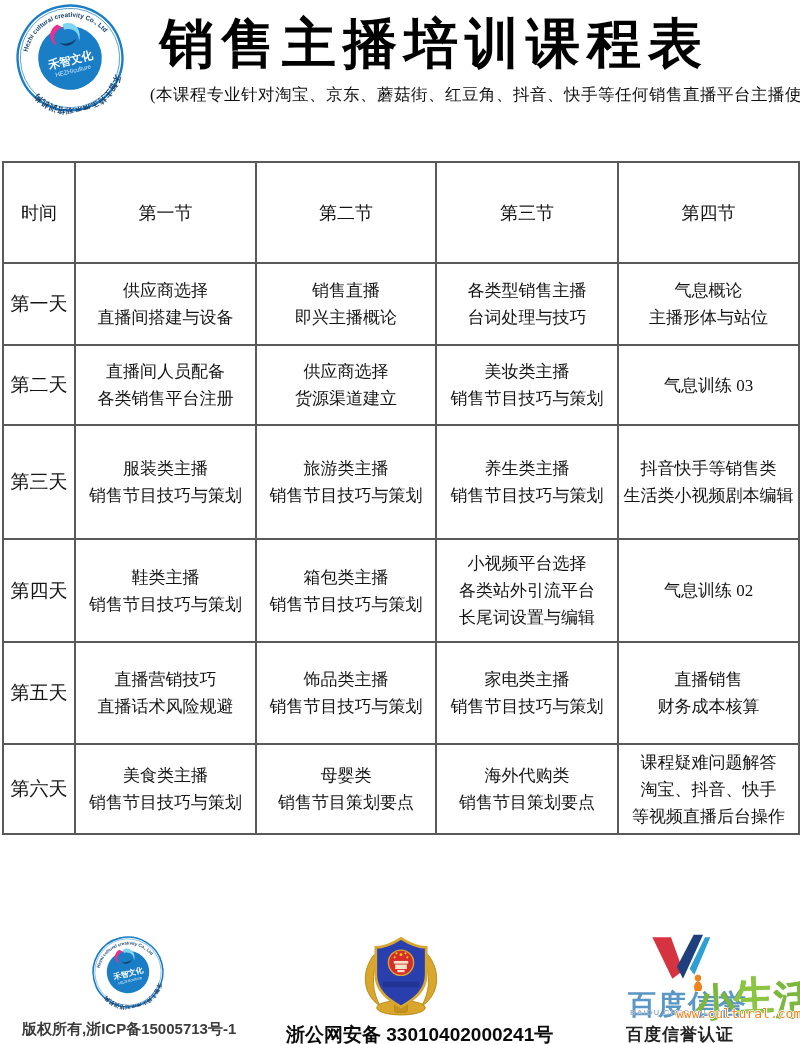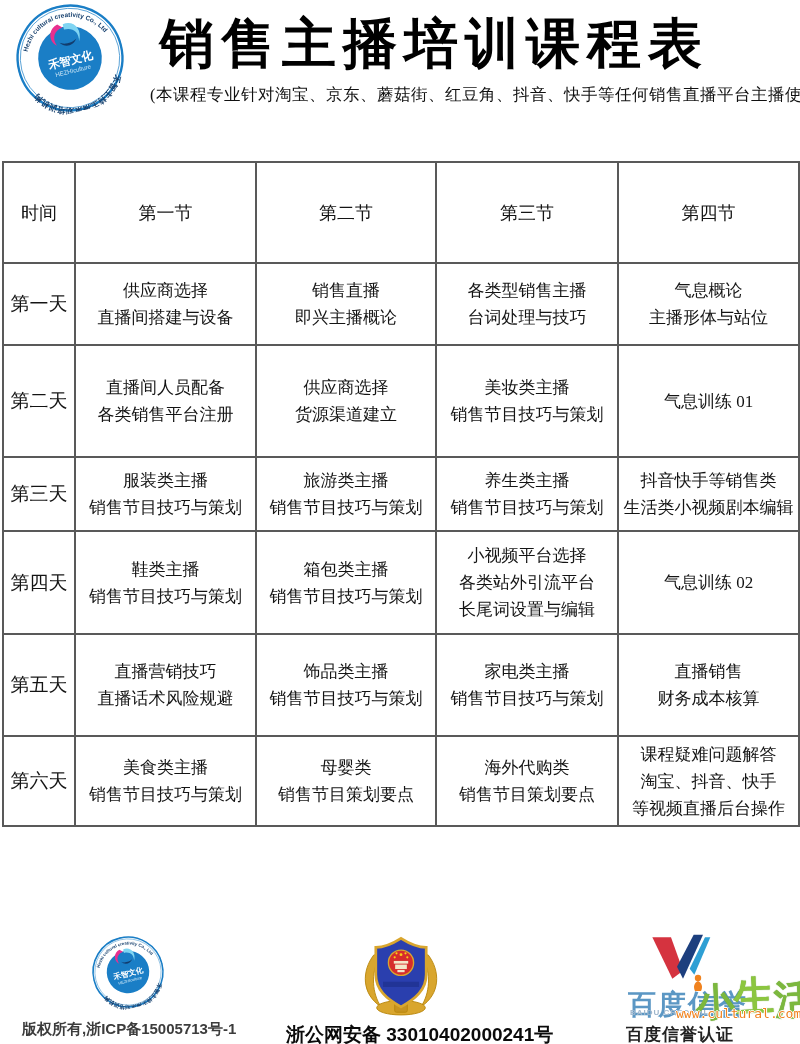--- a/index.html
+++ b/index.html
@@ -32,22 +32,22 @@
   }
   .schedule th, .schedule td {
     border:2px solid #595959; text-align:center; vertical-align:middle;
     font-weight:400; padding:2px;
   }
   .schedule th { font-size:18px; }
   .schedule td { font-size:17px; }
   .schedule td.day { font-size:19px; }
   .schedule thead tr { height:101px; }
   .schedule tbody tr:nth-child(1) { height:82px; }
-  .schedule tbody tr:nth-child(2) { height:112px; }
-  .schedule tbody tr:nth-child(3) { height:74px; }
+  .schedule tbody tr:nth-child(2) { height:80px; }
+  .schedule tbody tr:nth-child(3) { height:114px; }
   .schedule tbody tr:nth-child(4) { height:103px; }
   .schedule tbody tr:nth-child(5) { height:102px; }
   .schedule tbody tr:nth-child(6) { height:90px; }
   .cell-line { line-height:27px; white-space:nowrap; }
 
   
   .copyright {
     position:absolute; left:22px; top:1020px; width:212px; text-align:left;
     font-family:"Liberation Sans","DejaVu Sans",sans-serif;
     font-size:15px; font-weight:600; color:#3c3c3c; white-space:nowrap;
@@ -169,21 +169,21 @@
           </td>
           <td>
             <div class="cell-line">供应商选择</div>
             <div class="cell-line">货源渠道建立</div>
           </td>
           <td>
             <div class="cell-line">美妆类主播</div>
             <div class="cell-line">销售节目技巧与策划</div>
           </td>
           <td>
-            <div class="cell-line">气息训练 01</div>
+            <div class="cell-line">气息训练 03</div>
           </td>
         </tr>
         <tr>
           <td class="day">第三天</td>
           <td>
             <div class="cell-line">服装类主播</div>
             <div class="cell-line">销售节目技巧与策划</div>
           </td>
           <td>
             <div class="cell-line">旅游类主播</div>

